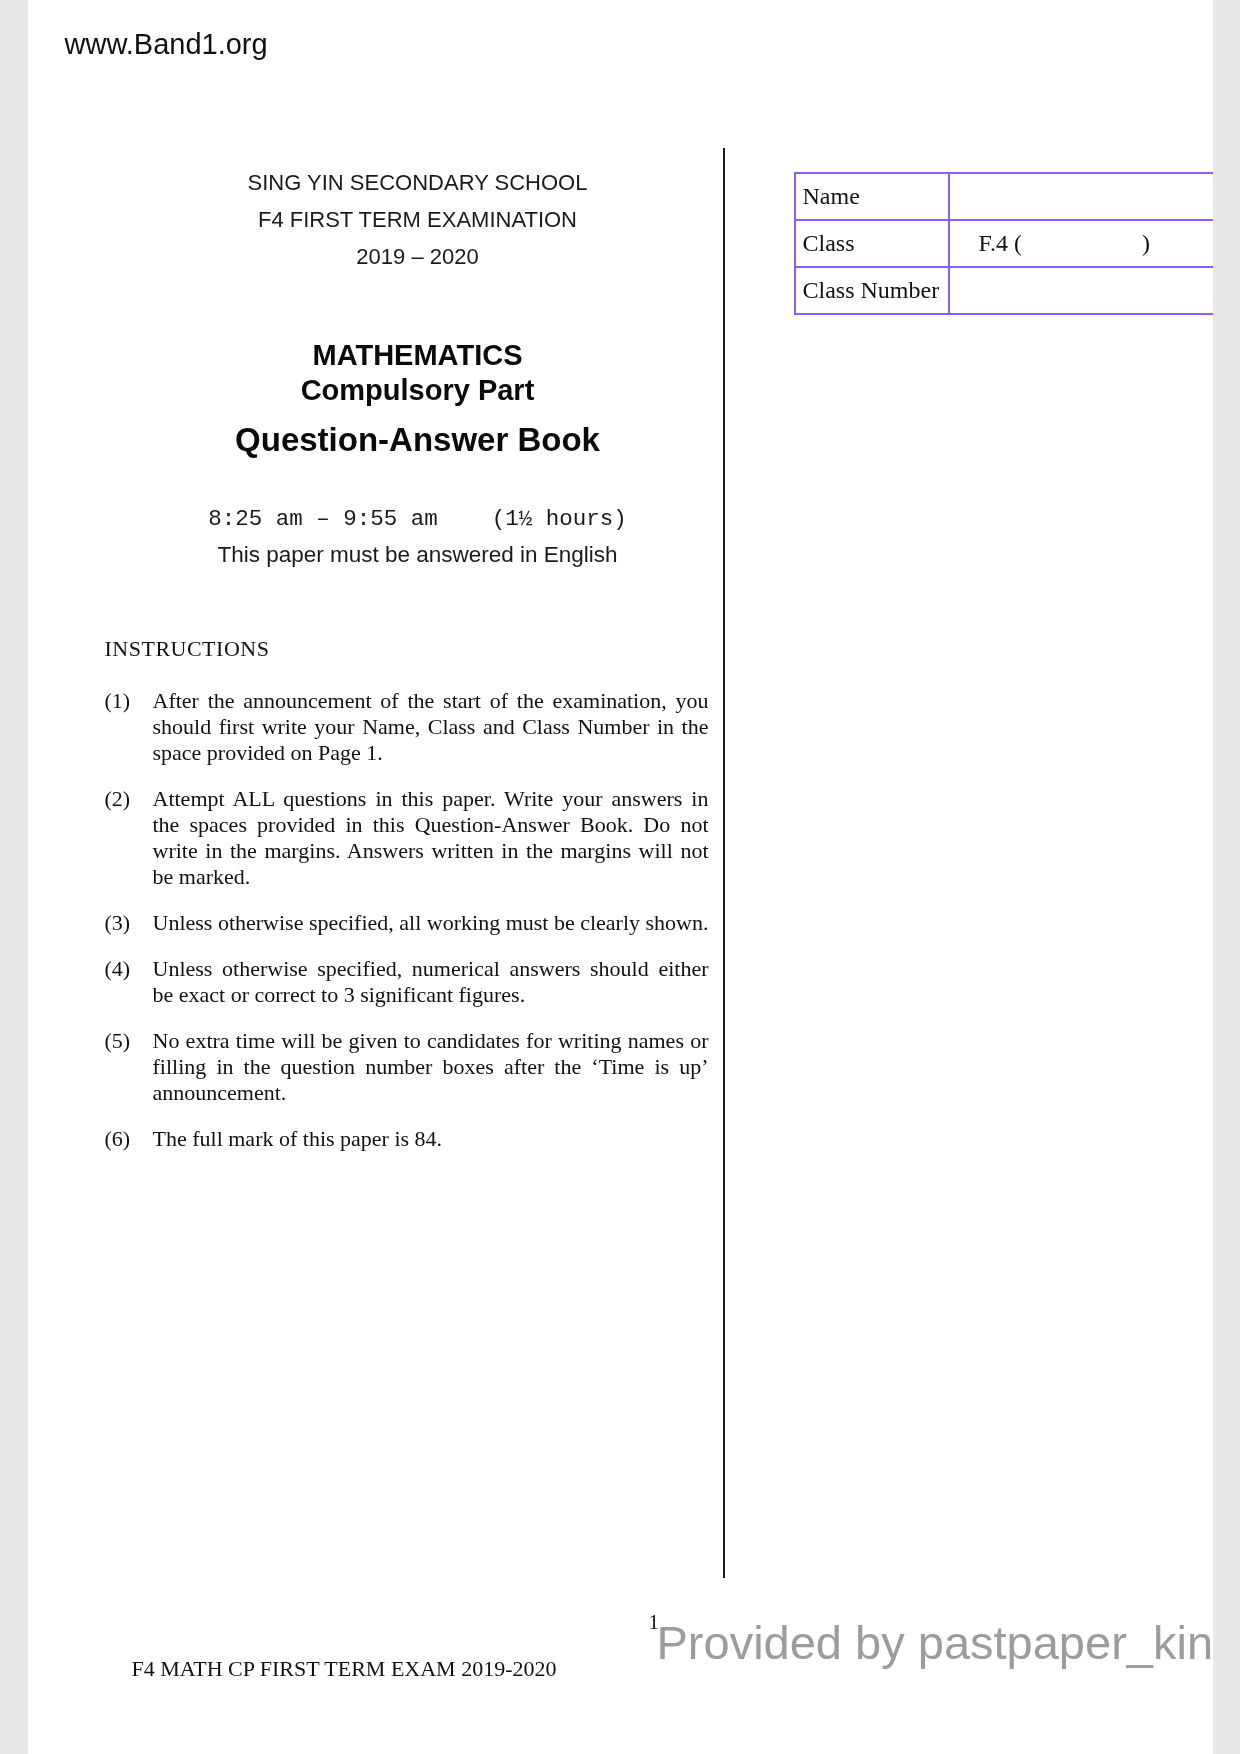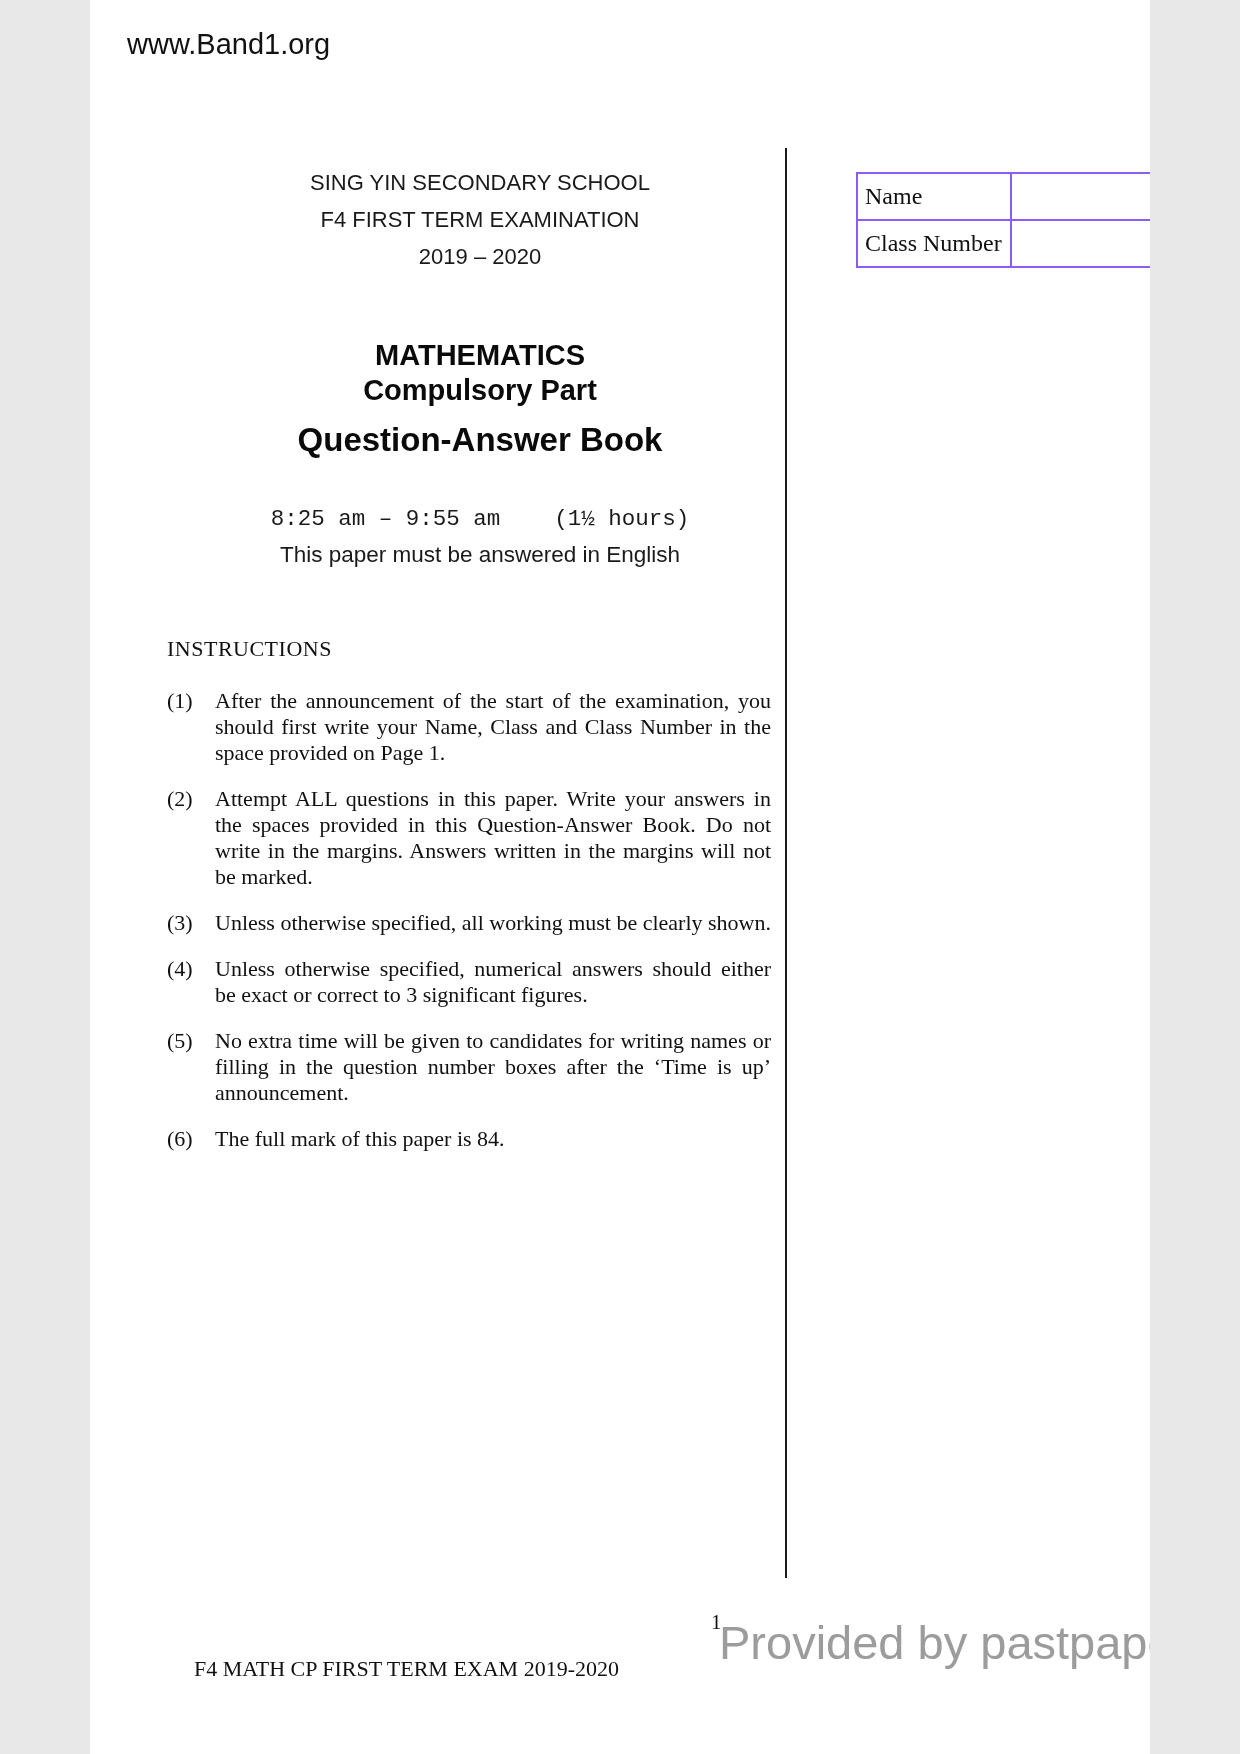--- a/index.html
+++ b/index.html
@@ -1,18 +1,18 @@
 <!DOCTYPE html>
 <html><head>
 <meta charset="utf-8">
 <style>
   html, body { margin: 0; padding: 0; background: #e8e8e8; }
   .page {
     position: relative;
-    width: 1060px;
+    width: 1185px;
     height: 1754px;
     margin: 0 auto;
     background: #ffffff;
     color: #000;
     overflow: hidden;
     font-family: "Liberation Serif", serif;
   }
   .abs { position: absolute; }
 
   .site-link {
@@ -183,20 +183,24 @@
 
   <div class="abs vline"></div>
 
   <table class="abs info-table">
     <tbody>
       <tr>
         <td class="lbl">Name</td>
         <td class="val"></td>
       </tr>
       <tr>
+        <td class="lbl">Class</td>
+        <td class="val">F.4 (                    )</td>
+      </tr>
+      <tr>
         <td class="lbl">Class Number</td>
         <td class="val"></td>
       </tr>
     </tbody>
   </table>
 
   <div class="abs footer-left">F4 MATH CP FIRST TERM EXAM 2019-2020</div>
   <div class="abs page-num">1</div>
   <div class="abs provider-watermark">Provided by pastpaper_king</div>
 

